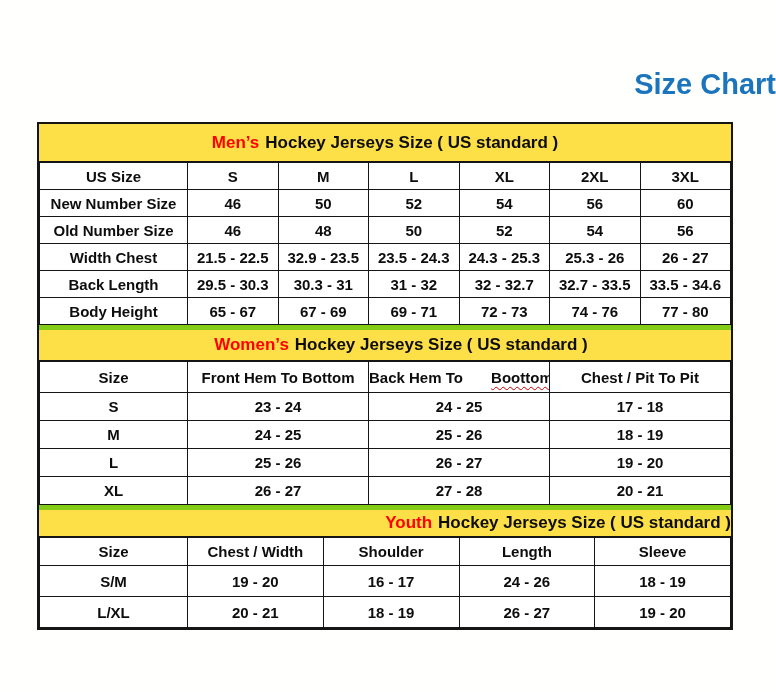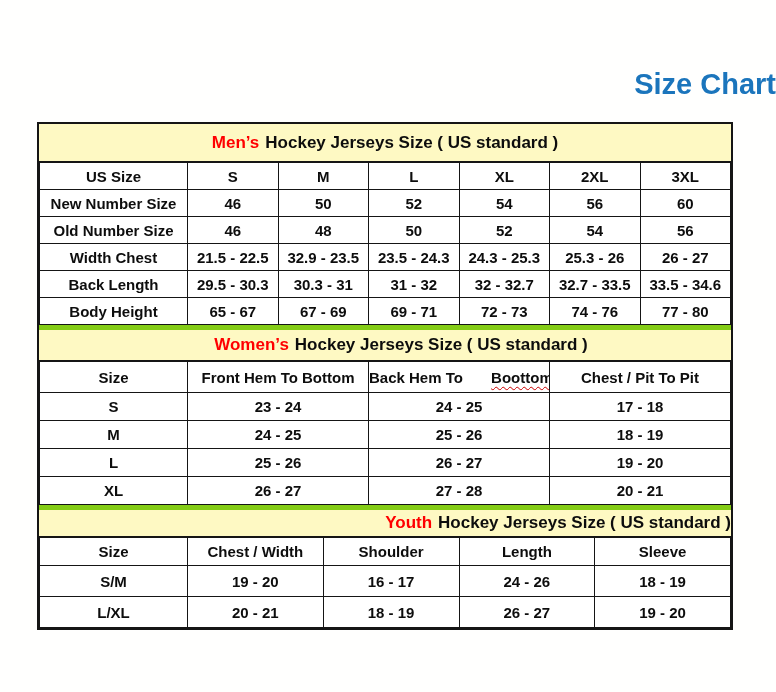--- a/index.html
+++ b/index.html
@@ -6,21 +6,21 @@
   html,body { width:776px; height:692px; background:#ffffff; overflow:hidden;
               font-family:"Liberation Sans", sans-serif; }
   .page { position:relative; width:776px; height:692px; background:#fffffe; }
 
   .title { position:absolute; top:68px; left:0; width:776px; text-align:right;
            font-size:29px; font-weight:bold; color:#1b75bc; letter-spacing:0px; }
 
   .chart { position:absolute; left:37px; top:122px; width:696px;
            border:2px solid #151515; background:#ffffff; }
 
-  .band { width:100%; background:#fef9c3; display:flex; align-items:center;
+  .band { width:100%; background:#fde047; display:flex; align-items:center;
           justify-content:center; font-weight:bold; font-size:17px; color:#0d0d0d;
           border-bottom:1px solid #151515; }
   .band.mid { border-top:5px solid #84cc16;padding-left:32px; }
   .band .hl { color:#ff0000; margin-right:6px; }
   .band-mens   { height:38px; }
   .band-womens { height:36px; }
   .band-youth  { height:32px;justify-content:flex-end; }
 
   table.t { width:100%; table-layout:fixed; border-collapse:collapse; }
   table.t th, table.t td { border:1px solid #151515; text-align:center;

